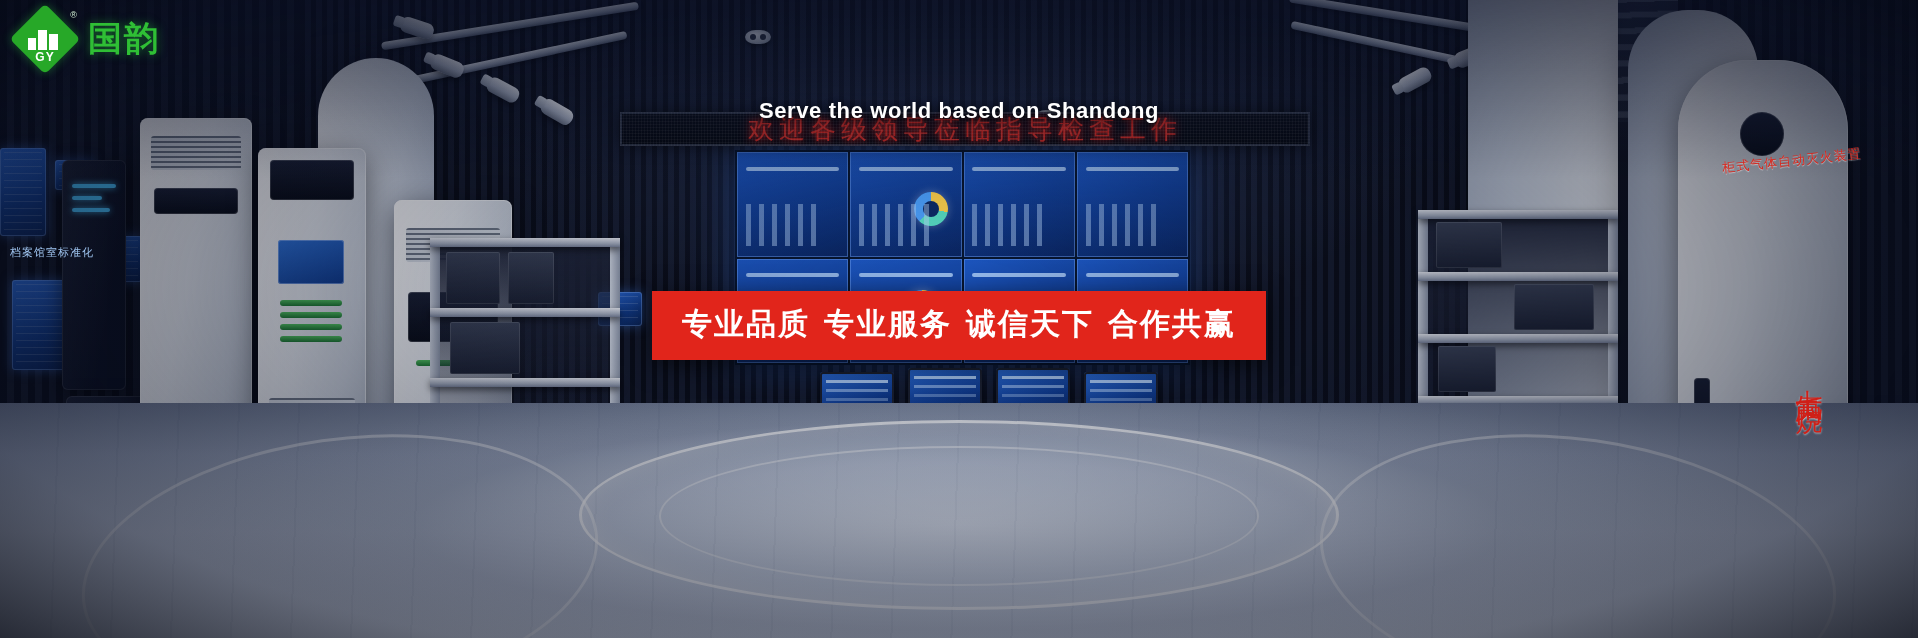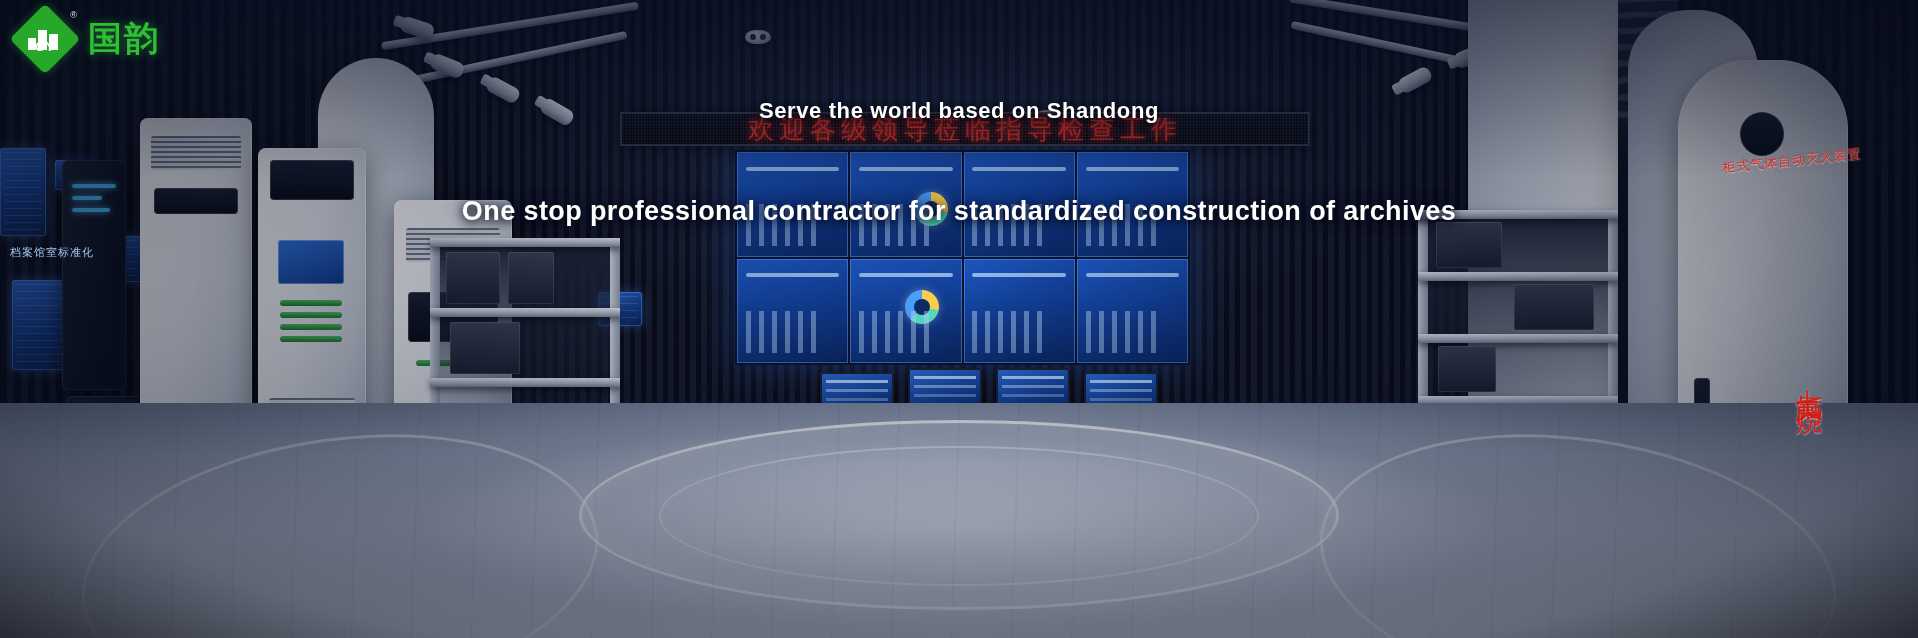--- a/index.html
+++ b/index.html
@@ -294,21 +294,21 @@
     position:absolute; left:6px; top:6px; width:50px; height:50px;
     background:#27a828; transform:rotate(45deg); border-radius:5px;
     box-shadow:0 0 10px rgba(40,180,60,.45);
   }
   .logo-inner { position:absolute; inset:0; display:flex; align-items:center; justify-content:center; }
   .logo-bldg { position:relative; width:34px; height:22px; }
   .logo-bldg i {
     position:absolute; bottom:0; background:#fff; display:block;
   }
   .logo-gy {
-    position:absolute; left:0; right:0; bottom:16px; text-align:center;
+    position:absolute; left:0; right:0; bottom:6px; text-align:center;
     color:#fff; font-weight:bold; font-size:12px; letter-spacing:1px;
     font-family:"Liberation Sans",sans-serif;
   }
   .logo-reg {
     position:absolute; right:-1px; top:2px; color:#d6f5d8; font-size:9px;
   }
   .logo-word {
     color:#2fbf35; font-size:34px; font-weight:bold; letter-spacing:2px;
     font-family:"DejaVu Sans","Liberation Sans",sans-serif;
     text-shadow:0 0 10px rgba(40,190,60,.55);
@@ -569,20 +569,22 @@
         <div class="logo-gy">GY</div>
         <div class="logo-reg">®</div>
       </div>
       <div class="logo-word">国韵</div>
     </div>
 
 
     <div class="tagline-en">Serve the world based on Shandong</div>
 
 
-    <div class="subline">One stop professional contractor for standardized construction of archives</div>
-
+
+    <div class="cta">
+      <span>专业品质</span><span class="gap"></span><span>专业服务</span><span class="gap"></span><span>诚信天下</span><span class="gap"></span><span>合作共赢</span>
+    </div>
 
     <div class="vtext-top">柜式气体自动灭火装置</div>
     <div class="vtext">七氟丙烷</div>
     <div class="vtext-left">档案馆室标准化</div>
   </div>
 </div>
 
 </body></html>

